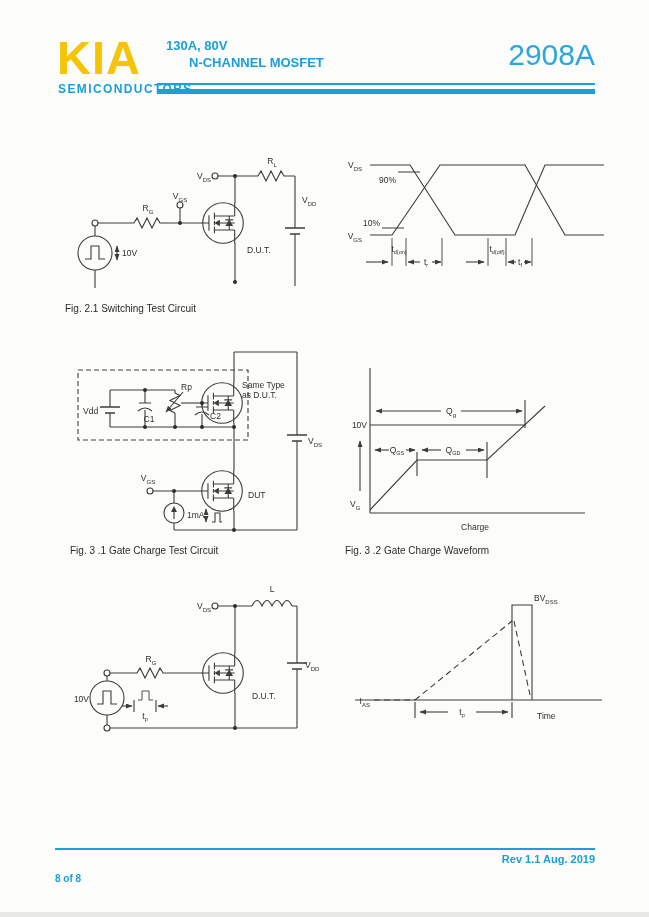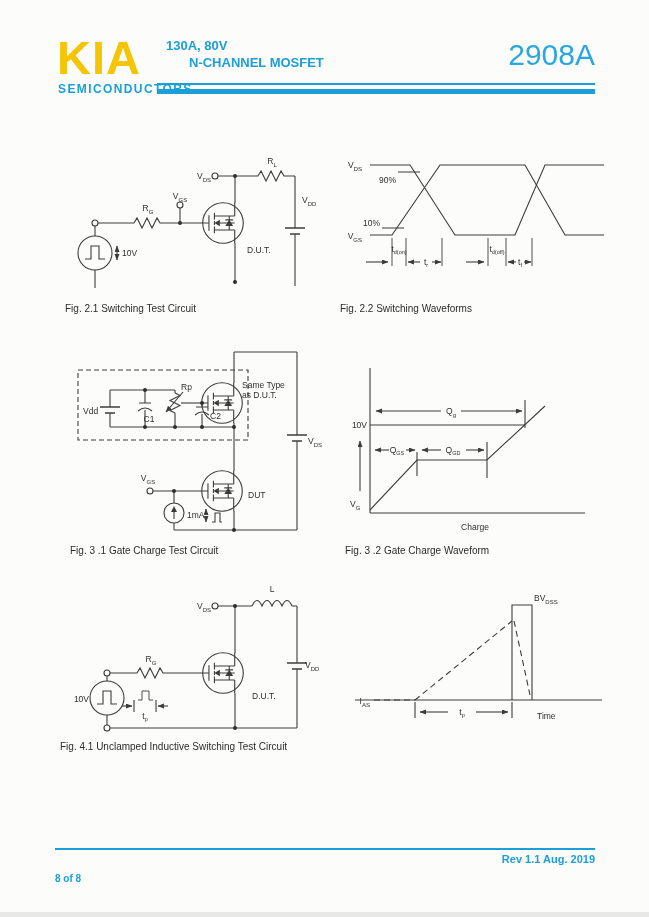--- a/index.html
+++ b/index.html
@@ -131,21 +131,20 @@
       <text x="22" y="18" text-anchor="end"><tspan>V</tspan><tspan font-size="6" dy="2.5">DS</tspan></text>
       <text x="22" y="89" text-anchor="end"><tspan>V</tspan><tspan font-size="6" dy="2.5">GS</tspan></text>
       <text x="56" y="33" text-anchor="end">90%</text>
       <text x="40" y="76" text-anchor="end">10%</text>
       <text x="59" y="102" text-anchor="middle" font-size="7"><tspan>t</tspan><tspan font-size="5.5" dy="2">d(on)</tspan></text>
       <text x="86" y="115" text-anchor="middle" font-size="7"><tspan>t</tspan><tspan font-size="5.5" dy="2">r</tspan></text>
       <text x="157" y="102" text-anchor="middle" font-size="7"><tspan>t</tspan><tspan font-size="5.5" dy="2">d(off)</tspan></text>
       <text x="180" y="115" text-anchor="middle" font-size="7"><tspan>t</tspan><tspan font-size="5.5" dy="2">f</tspan></text>
     </svg>
   </figure>
-  <figcaption class="caption" style="left:340px;top:303px;width:270px;">Fig. 2.2 Switching Waveforms</figcaption>
 
   <figure class="fig" style="left:70px;top:345px;">
     <svg width="290" height="210" viewBox="0 0 290 210">
       <rect x="8" y="25" width="170" height="70" fill="none" stroke="#3c3c3c" stroke-width="1.1" stroke-dasharray="5,3"></rect>
       <g class="cir">
         <path d="M40,45 V62 M40,68 V82"></path>
         <path d="M40,45 H105 M105,45 V48"></path>
         <path d="M40,82 H164"></path>
         <path d="M75,45 V58 M69,58 H81 M75,65 V82"></path>
         <path d="M68,66 Q75,60 82,66"></path>
@@ -253,21 +252,20 @@
       <circle class="dot" cx="175" cy="150" r="2"></circle>
       <text x="29" y="124" text-anchor="end">10V</text>
       <text x="91" y="84" text-anchor="middle"><tspan>R</tspan><tspan font-size="6" dy="2.5">G</tspan></text>
       <text x="151" y="31" text-anchor="end"><tspan>V</tspan><tspan font-size="6" dy="2.5">DS</tspan></text>
       <text x="212" y="14" text-anchor="middle">L</text>
       <text x="245" y="90"><tspan>V</tspan><tspan font-size="6" dy="2.5">DD</tspan></text>
       <text x="85" y="141" text-anchor="middle" font-size="7"><tspan>t</tspan><tspan font-size="5.5" dy="2">p</tspan></text>
       <text x="192" y="121">D.U.T.</text>
     </svg>
   </figure>
-  <figcaption class="caption" style="left:60px;top:741px;width:290px;">Fig. 4.1 Unclamped Inductive Switching Test Circuit</figcaption>
 
   <figure class="fig" style="left:340px;top:588px;">
     <svg width="280" height="145" viewBox="0 0 280 145">
       <g class="cir">
         <path d="M15,112 H262"></path>
       </g>
       <g class="cir" stroke-width="1.6" stroke-dasharray="6,4">
         <path d="M34,112 H75"></path>
         <path d="M75,112 L172,33"></path>
         <path d="M174,33 L190,107"></path>

